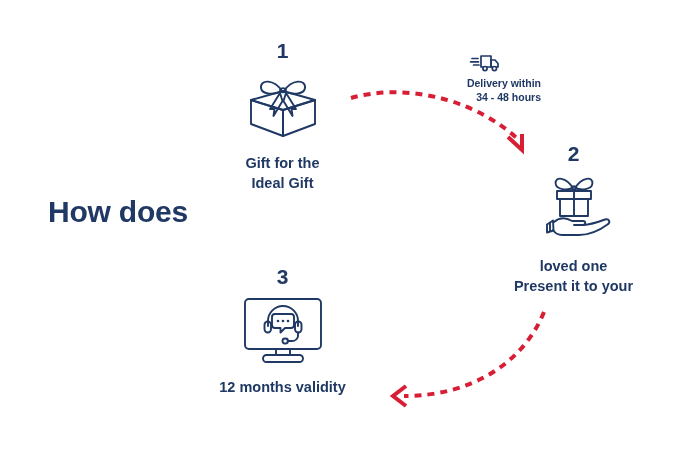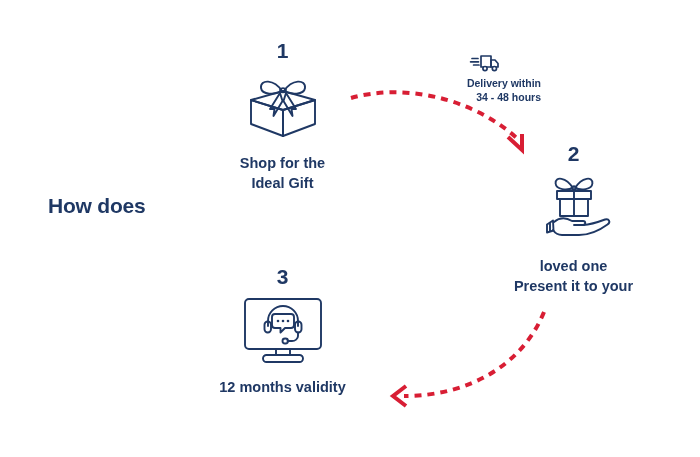--- a/index.html
+++ b/index.html
@@ -17,21 +17,21 @@
     background: #ffffff;
     overflow: hidden;
   }
 
   
   .heading {
     position: absolute;
     left: 48px;
     top: 192px;
     width: 190px;
-    font-size: 21px;
+    font-size: 30px;
     font-weight: bold;
     line-height: 1.32;
     letter-spacing: -0.2px;
     color: #1f3864;
   }
   .heading .line { display: block; white-space: pre; }
 
   
   .step {
     position: absolute;
@@ -144,21 +144,21 @@
         <path d="M36 23 C37.5 20.5 40.5 20.5 42 23 C40.5 26 37.5 26 36 23 Z"></path>
 
         <path d="M36 26 L26 42 L30.5 42 L29.5 49 L38.5 34 Z"></path>
 
         <path d="M42 26 L52 42 L47.5 42 L48.5 49 L39.5 34 Z"></path>
 
         <path d="M39 43 L39 69"></path>
       </g>
     </svg>
     <div class="step-caption">
-      <span class="line">Shop for the</span>
+      <span class="line">Gift for the</span>
       <span class="line">Ideal Gift</span>
     </div>
   </div>
 
   <div class="step" id="step-2">
     <div class="step-number">2</div>
     <svg class="step-icon" width="86" height="76" viewBox="0 0 86 76" xmlns="http://www.w3.org/2000/svg">
       <g fill="none" stroke="#1f3864" stroke-width="1.9" stroke-linecap="round" stroke-linejoin="round">
 
         <path d="M42 18 C35 7 24 6 24.6 13.5 C25.2 20 36 20.5 42 18 Z"></path>

